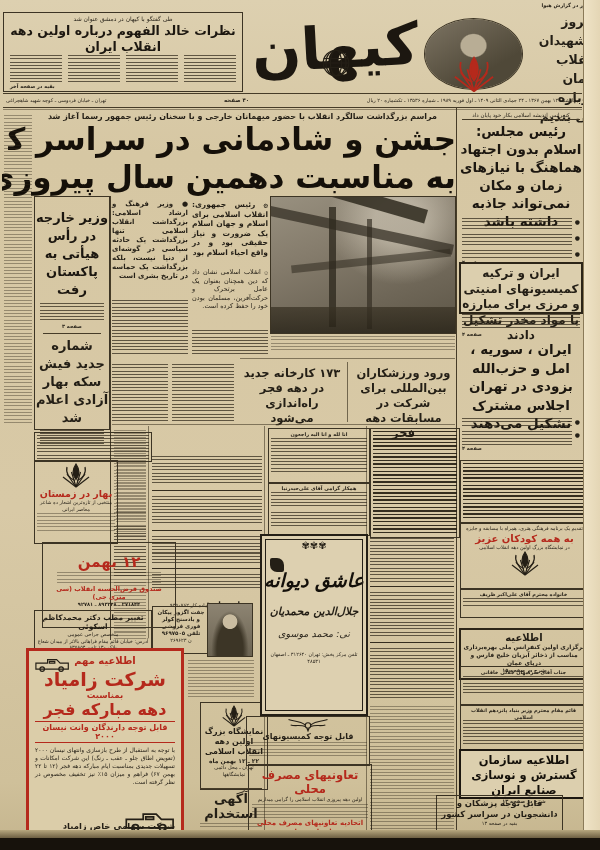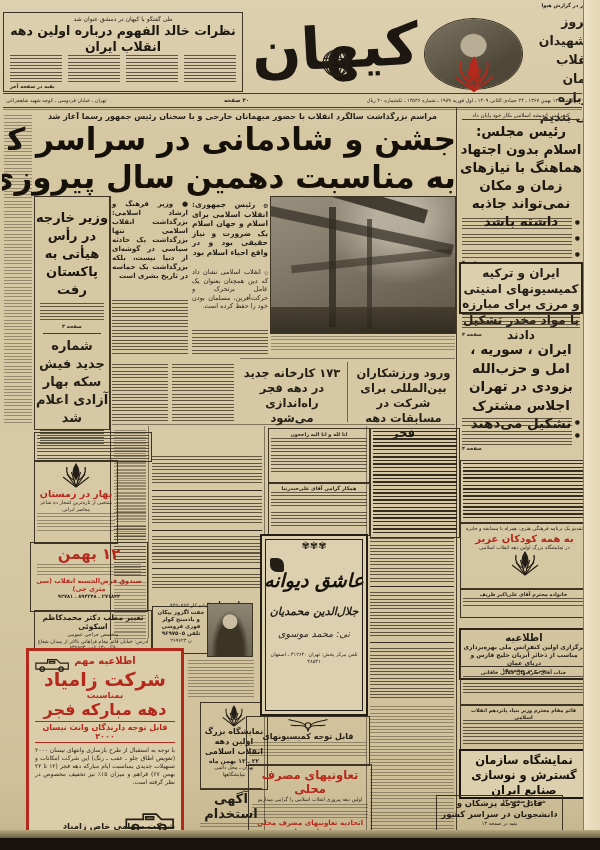--- a/index.html
+++ b/index.html
@@ -184,21 +184,21 @@
   <div class="a bx" style="left:460px;top:666px;width:121px;height:34px;padding:2px;">
     <div class="c tinytxt b">جناب آقای سرکیهان جلالی خاقانی</div>
     <div class="fill" style="width:100%;height:20px;"></div>
   </div>
   <div class="a bx" style="left:460px;top:704px;width:121px;height:40px;padding:2px;">
     <div class="c tinytxt b">قائم مقام محترم وزیر بنیاد پانزدهم انقلاب اسلامی</div>
     <div class="fill" style="width:100%;height:26px;"></div>
   </div>
 
   <div class="a" style="left:459px;top:749px;width:122px;height:42px;border:2.5px solid #1c1710;padding:2px;background:#dccfae;">
-    <div class="c b" style="font-size:11.5px;line-height:15px;color:#14100a;">نمایشگاه سازمان گسترش و نوسازی صنایع ایران</div>
+    <div class="c b" style="font-size:11.5px;line-height:15px;color:#14100a;">اطلاعیه سازمان گسترش و نوسازی صنایع ایران</div>
     <div class="c tinytxt b">شرح در صفحه ۱۳</div>
   </div>
 
   <div class="a bx" style="left:436px;top:795px;width:121px;height:30px;padding:2px;">
     <div class="c b" style="font-size:8.5px;line-height:11px;">قابل توجه پزشکان و دانشجویان در سراسر کشور</div>
     <div class="c tinytxt">بقیه در صفحه ۱۳</div>
   </div>
 
   <div class="a fill lt" style="left:4px;top:115px;width:28px;height:310px;"></div>
   <div class="a rule-v" style="left:110px;top:196px;height:444px;"></div>
@@ -334,21 +334,21 @@
   <div class="a bx" style="left:34px;top:460px;width:78px;height:78px;padding:2px;">
     <svg class="icon" viewBox="0 0 60 50" style="width:30px;height:25px;margin:0 auto;color:#241f16;">
         <use href="#tulip"></use>
       </svg>
     <div class="c b red" style="font-size:9.5px;">بهار در زمستان</div>
     <div class="c tinytxt">منتخبی از تازه‌ترین اشعار ده شاعر معاصر ایرانی</div>
     <div class="fill lt" style="margin-top:1px;height:18px;"></div>
   </div>
   <div class="a fill lt" style="left:116px;top:462px;width:30px;height:74px;"></div>
 
-  <div class="a bx" style="left:30px;top:542px;width:112px;height:64px;padding:2px;">
+  <div class="a bx" style="left:42px;top:542px;width:112px;height:64px;padding:10px;">
     <div class="c b red" style="font-size:15px;">۱۲ بهمن</div>
     <div class="fill lt" style="height:12px;margin:1px 4px;"></div>
     <div class="c b red" style="font-size:6.5px;">صندوق قرض‌الحسنه انقلاب (سی متری جی)</div>
     <div class="c tinytxt b">۲۷۱۸۴۴ ـ ۸۹۳۲۴۸ ـ ۹۲۷۸۱</div>
   </div>
 
   <div class="a bx" style="left:34px;top:610px;width:112px;height:34px;padding:2px;">
     <div class="c b" style="font-size:7.5px;">تغییر مطب دکتر محمدکاظم اسکوئی</div>
     <div class="c tinytxt">متخصص جراحی عمومی</div>
     <div class="c tinytxt">آدرس: خیابان قائم مقام فراهانی بالاتر از میدان شعاع پلاک ۱۳۰ تلفن ۸۳۵۸۵۴</div>

